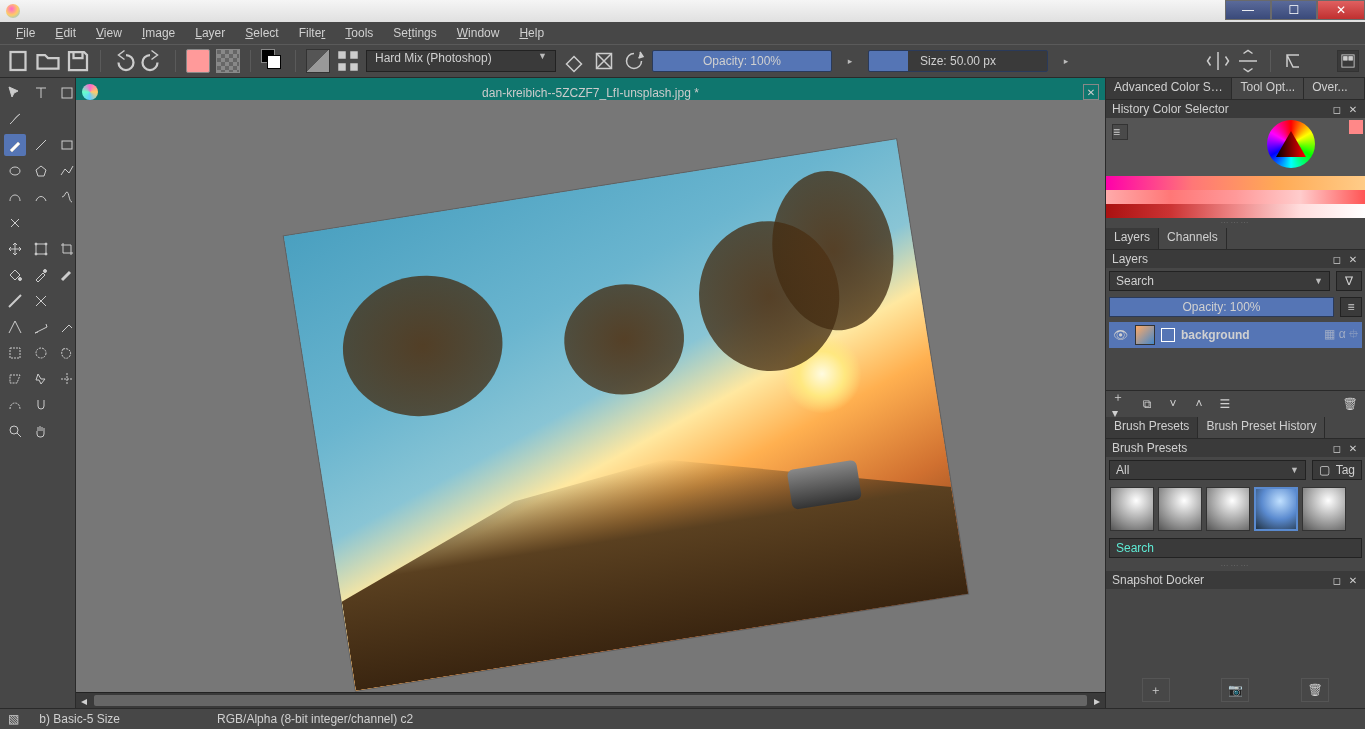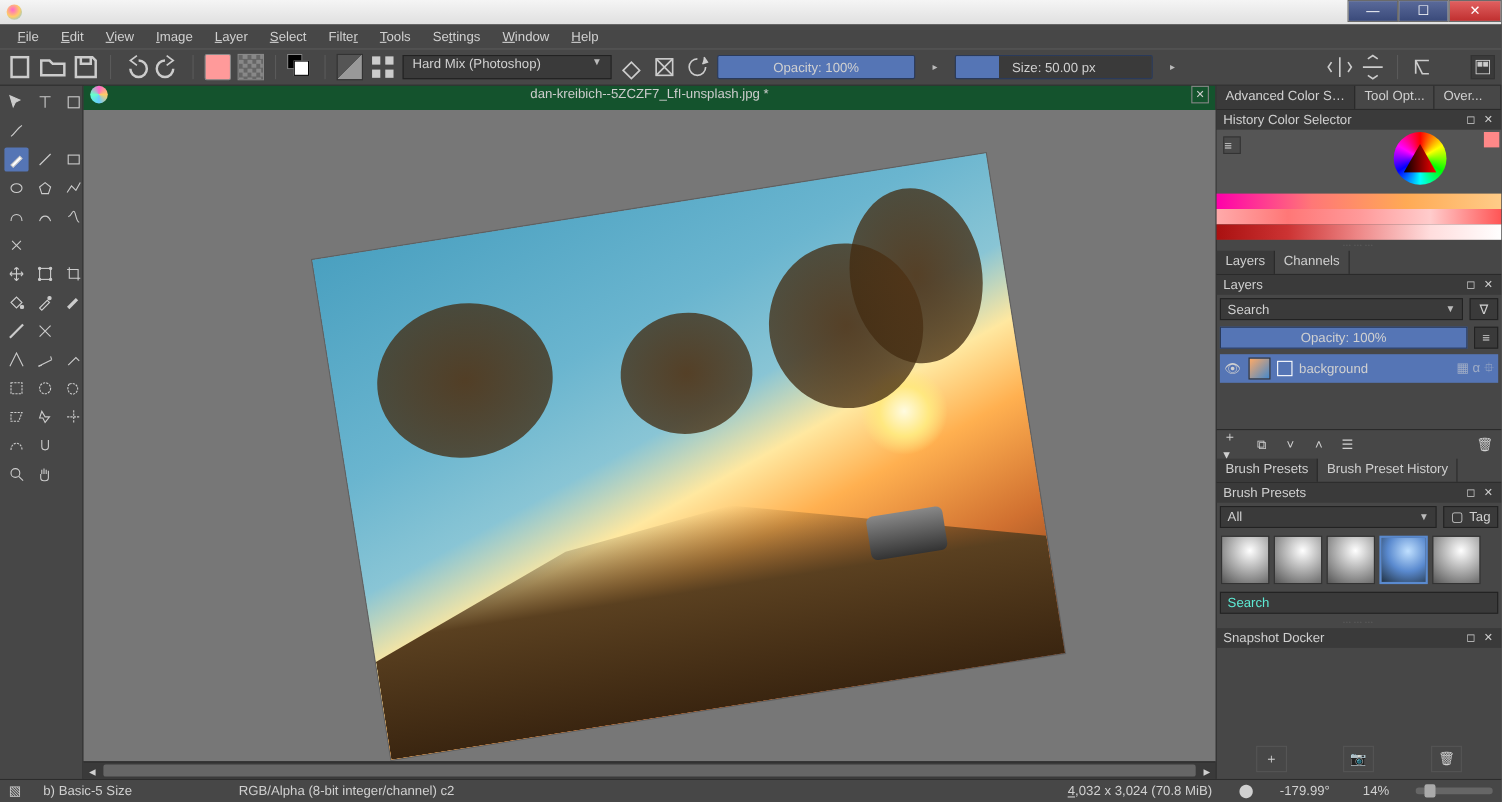--- a/index.html
+++ b/index.html
@@ -34,21 +34,21 @@
 .toolbar-spacer { flex: 1; }
 .right-handle { width: 22px; height: 22px; border:1px solid #333; background:#3a3a3a; display:flex;align-items:center;justify-content:center; }
 
 .main-area { display: flex; height: 630px; }
 .toolbox { width: 76px; background: #474747; border-right: 1px solid #2a2a2a; padding: 4px; display: grid; grid-template-columns: repeat(3, 22px); grid-auto-rows: 22px; gap: 4px; align-content: start; }
 .toolbox .tool { width: 22px; height: 22px; display:flex; align-items:center; justify-content:center; border-radius:2px; cursor:pointer; }
 .toolbox .tool.selected { background: #5575b5; }
 .toolbox .tool svg { width:16px; height:16px; }
 
 .canvas-wrap { flex: 1; display: flex; flex-direction: column; background: #474747; }
-.doc-tabbar { height: 22px; background: #14532d; display:flex; align-items:flex-start; padding-left:6px; gap:8px; }
+.doc-tabbar { height: 22px; background: #0f766e; display:flex; align-items:flex-end; padding-left:6px; gap:8px; }
 .doc-tabbar .app-icon { width:16px; height:16px; border-radius:50%; background: conic-gradient(#ff66cc, #ffcc66, #66ccff, #66ffcc, #ff66cc); }
 .doc-tab-title { flex:1; text-align:center; color:#ccc; }
 .doc-close { width:16px; height:16px; border:1px solid #888; display:flex;align-items:center;justify-content:center; font-size:10px; cursor:pointer; margin-right:6px;}
 .canvas { flex:1; background:#777; position:relative; overflow:hidden; }
 .rotated-image { position:absolute; left:240px; top:85px; width:620px; height:460px; transform:rotate(-9deg); background: linear-gradient(160deg, #4aa0c0 0%, #6ab5cf 30%, #89c5d5 45%, #ffe8a0 55%, #ffb050 65%, #d07030 80%, #603015 100%); box-shadow: 0 0 0 1px rgba(0,0,0,0.2); overflow:hidden; }
 .sun { position:absolute; right:70px; top:180px; width:80px; height:80px; border-radius:50%; background: radial-gradient(circle, #fffbe0 0%, #ffe880 40%, transparent 70%); }
 .road { position:absolute; bottom:0; left:0; right:0; height:180px; background:linear-gradient(to top, #3a2510, #5a4020 60%, transparent); clip-path: polygon(0 100%, 100% 100%, 100% 40%, 55% 0, 30% 10%, 0 50%); }
 .tree { position:absolute; background: radial-gradient(ellipse at center, rgba(80,50,20,0.9), rgba(60,40,15,0.7)); border-radius:50%; }
 .hscroll { height:16px; background:#3a3a3a; border-top:1px solid #222; display:flex; }
 .hscroll .thumb { background:#666; margin:2px; border-radius:2px; }
@@ -495,21 +495,21 @@
     <div style="display:flex">
       <div class="opacity-slider" style="flex:1">
         <span>Opacity:   100%</span>
       </div>
       <div class="small-combo" style="width:22px;justify-content:center">≡</div>
     </div>
     <div class="layer-item">
       <span class="eye">👁</span>
       <div class="thumb"></div>
       <span style="width:14px;height:14px;border:1px solid #fff;"></span>
-      <span style="font-weight:normal">background</span>
+      <span style="font-weight:bold">background</span>
       <span style="margin-left:auto;opacity:.6">▦ α ⯐</span>
     </div>
     <div style="height:40px"></div>
     <div class="layer-actions">
       <div class="la">＋▾</div>
       <div class="la">⧉</div>
       <div class="la">˅</div>
       <div class="la">˄</div>
       <div class="la">☰</div>
       <div style="flex:1"></div>
@@ -557,22 +557,13 @@
       <div class="bi">🗑</div>
     </div>
   </div>
 
 </div>
 
 <div class="statusbar">
   <span>▧</span>
   <span class="sb-box">b)  Basic-5 Size</span>
   <span class="sb-box" style="margin-left:71px">RGB/Alpha (8-bit integer/channel)  c2</span>
-  <div class="sb-right">
-    <span class="sb-box"><span style="text-decoration:underline">4</span>,032 x 3,024 (70.8 MiB)</span>
-    <span>⬤</span>
-    <span class="sb-box">-179.99°</span>
-    <span class="sb-box">14%</span>
-    <div class="zoom-slider">
-        <div class="zs-thumb"></div>
-      </div>
-  </div>
 </div>
 
 </body></html>

